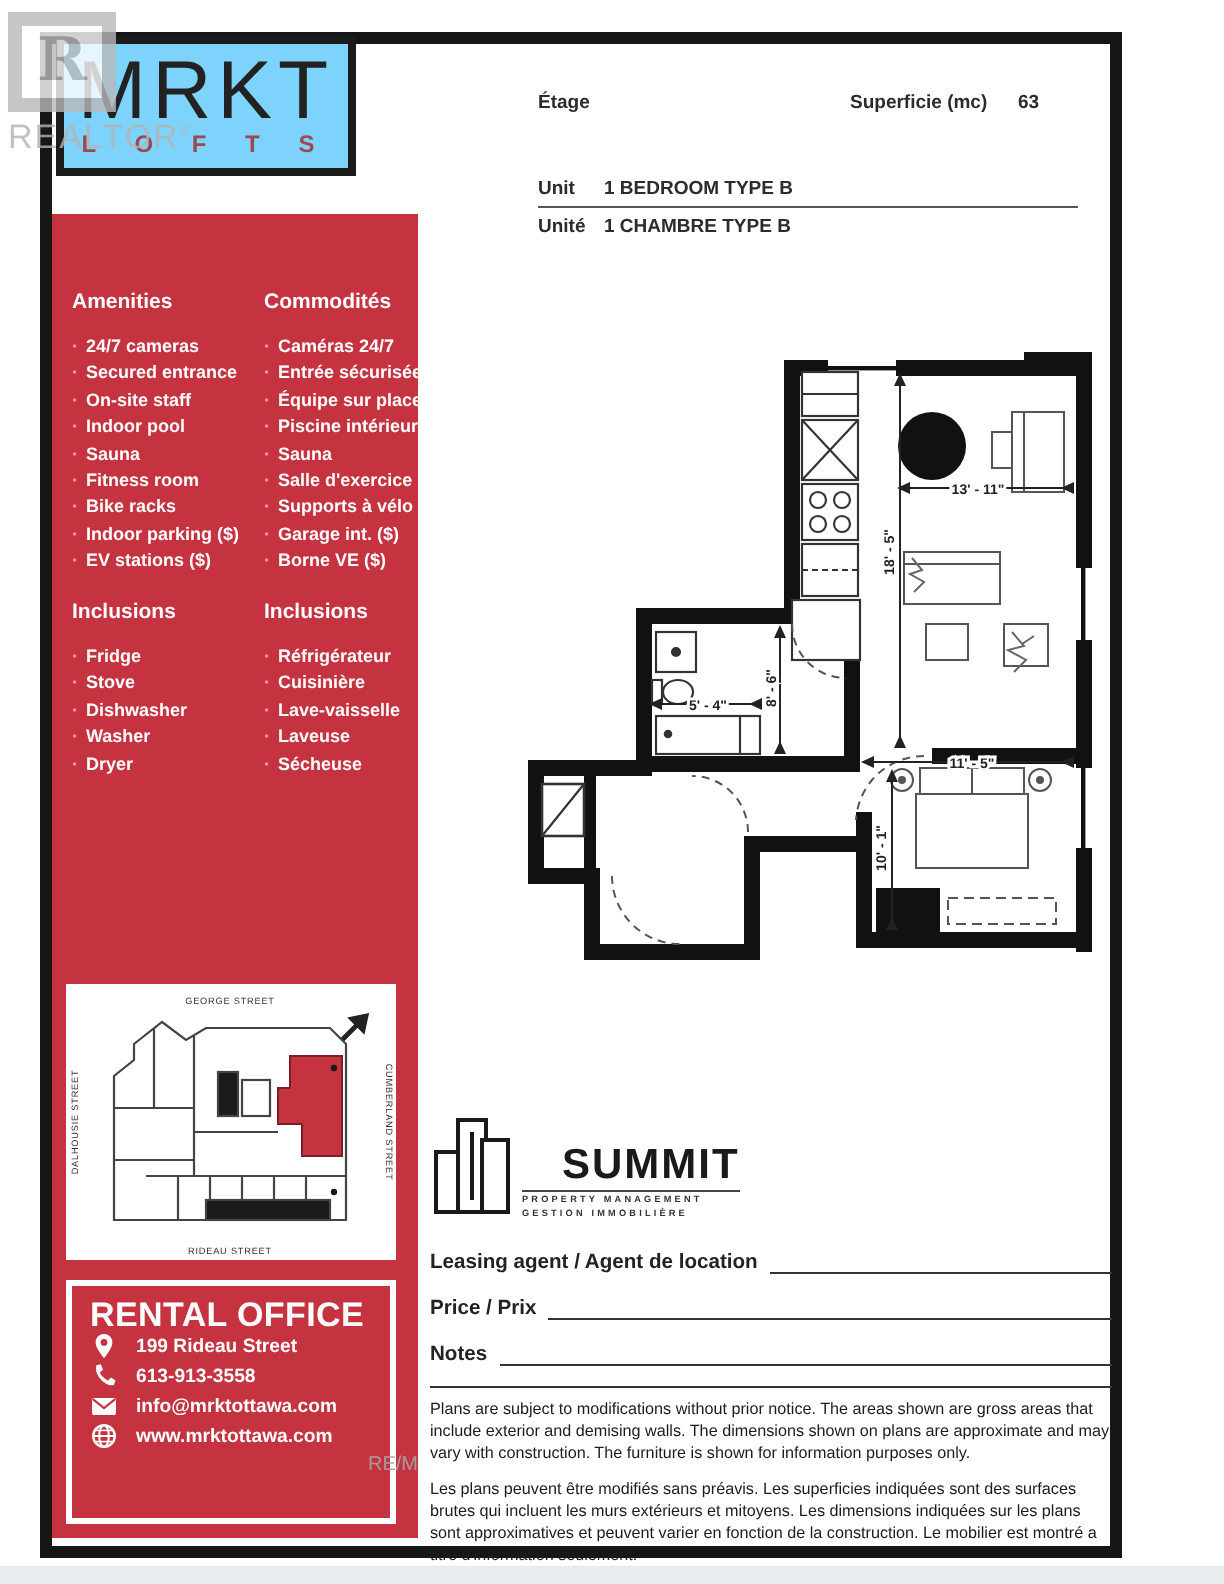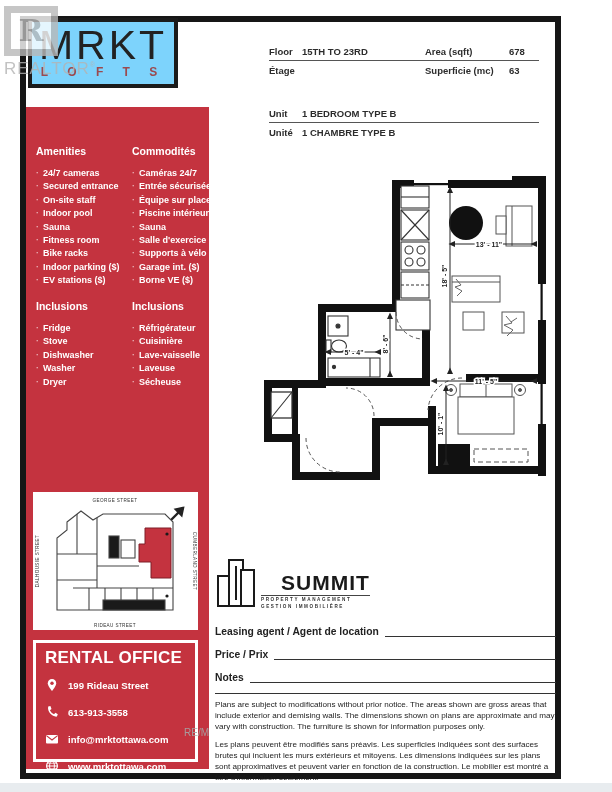--- a/index.html
+++ b/index.html
@@ -38,21 +38,21 @@
   .bul { color:rgba(255,255,255,.6); width:7px; flex:0 0 7px; }
 
   
   .map-box { position:absolute; left:7px; top:385px; width:165px; height:138px; background:#fff; }
   .map-box svg { display:block; }
 
   
   .rent-box { position:absolute; left:7px; top:533px; width:165px; height:122px;
               border:3px solid #fff; padding:7px 9px 0 9px; }
   .rent-title { font-size:17px; font-weight:700; line-height:15px; letter-spacing:.2px; }
-  .contact-row { display:flex; align-items:center; gap:9px; margin-top:13px; }
+  .contact-row { display:flex; align-items:center; gap:9px; margin-top:1px; }
   .contact-row .c-ic { flex:0 0 14px; height:14px; }
   .contact-row .c-tx { font-size:9.6px; font-weight:700; white-space:nowrap; }
 
   
   .info-table { position:absolute; left:269px; top:42px; width:270px; z-index:2;
                 font-size:9.5px; color:#2c2c2c; font-weight:600; }
   .it-row { display:grid; grid-template-columns:33px 123px 84px auto; align-items:center; height:19px; }
   .it-line { border-bottom:1.5px solid #555; }
   .it-gap { height:24px; }
   .it-row2 { display:grid; grid-template-columns:33px auto; align-items:center; height:19px; }
@@ -301,26 +301,20 @@
           <line x1="1.6" y1="7" x2="12.4" y2="7" stroke="#fff" stroke-width="1"></line>
           <line x1="2.2" y1="4.2" x2="11.8" y2="4.2" stroke="#fff" stroke-width="0.8"></line>
           <line x1="2.2" y1="9.8" x2="11.8" y2="9.8" stroke="#fff" stroke-width="0.8"></line>
         </svg>
         <span class="c-tx">www.mrktottawa.com</span>
       </div>
     </div>
   </div>
 
   <div class="info-table">
-    <div class="it-row it-line">
-      <span>Floor</span>
-      <span>15TH TO 23RD</span>
-      <span>Area (sqft)</span>
-      <span>678</span>
-    </div>
     <div class="it-row">
       <span>Étage</span>
       <span></span>
       <span>Superficie (mc)</span>
       <span>63</span>
     </div>
     <div class="it-gap"></div>
     <div class="it-row2 it-line">
       <span>Unit</span>
       <span>1 BEDROOM TYPE B</span>

